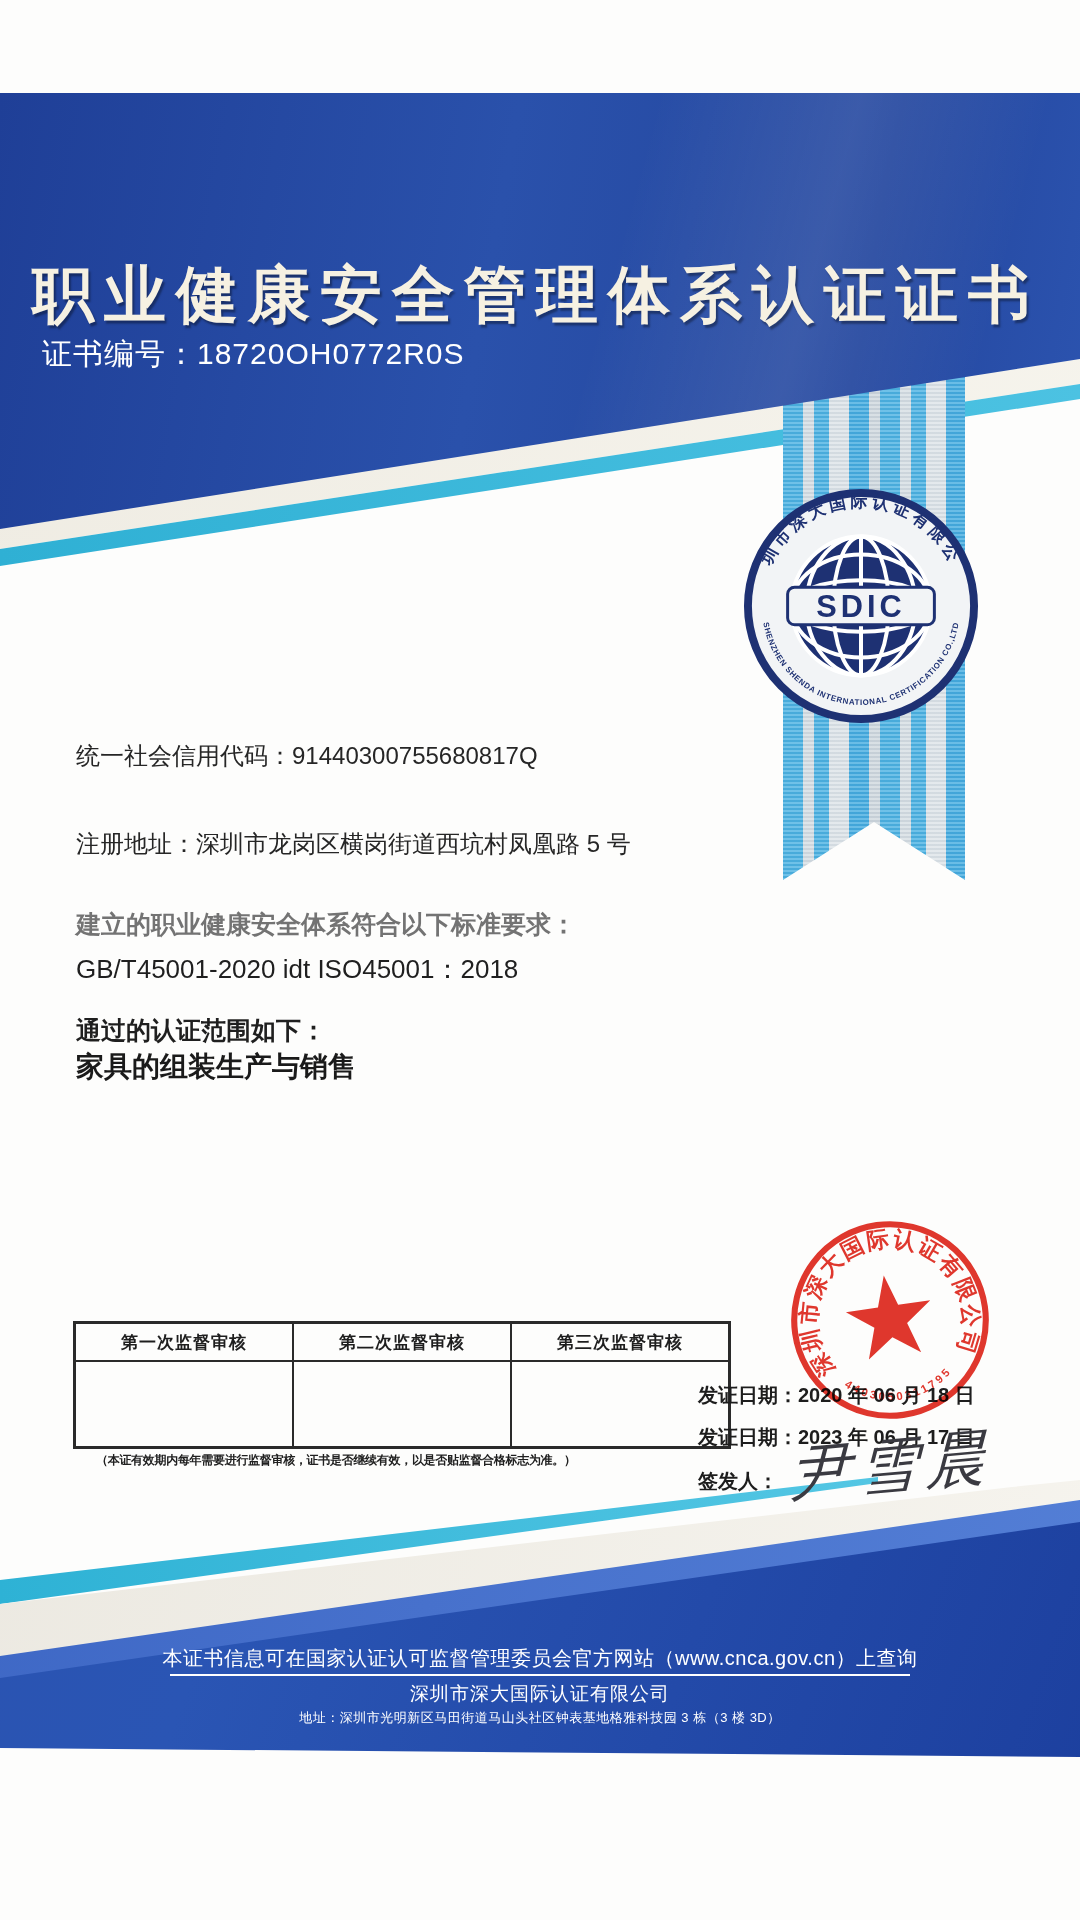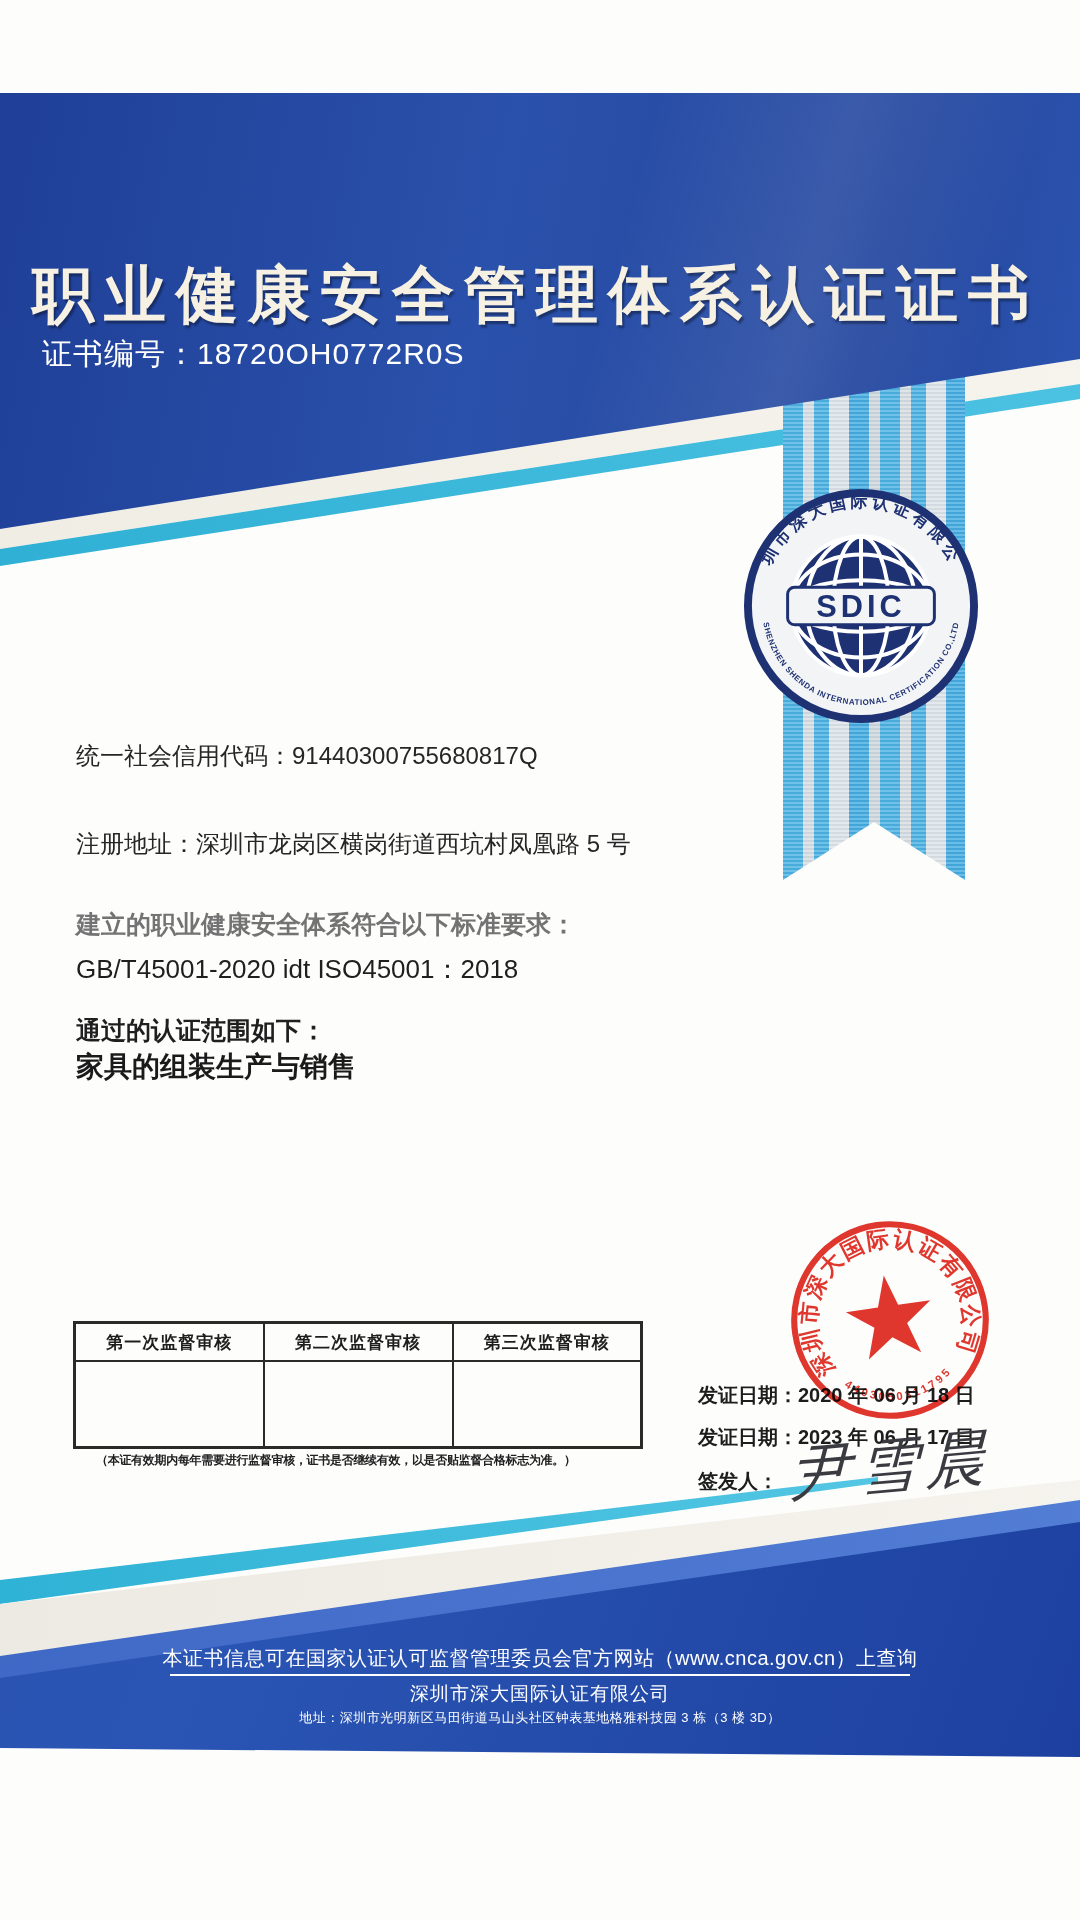--- a/index.html
+++ b/index.html
@@ -63,21 +63,21 @@
   .company{position:absolute;left:76px;top:652px;font-size:39px;font-weight:600;letter-spacing:1px;color:#1f1f1f;z-index:4;white-space:nowrap;}
   .line-credit{position:absolute;left:76px;top:740px;font-size:24px;font-weight:500;color:#262626;z-index:4;white-space:nowrap;}
   .line-address{position:absolute;left:76px;top:828px;font-size:24px;font-weight:500;color:#262626;z-index:4;white-space:nowrap;}
   .line-std-intro{position:absolute;left:76px;top:908px;font-size:25px;font-weight:700;color:#737373;z-index:4;white-space:nowrap;}
   .line-std{position:absolute;left:76px;top:952px;font-size:26px;font-weight:500;color:#1f1f1f;z-index:4;white-space:nowrap;}
   .line-scope-intro{position:absolute;left:76px;top:1014px;font-size:25px;font-weight:700;color:#1f1f1f;z-index:4;white-space:nowrap;}
   .line-scope{position:absolute;left:76px;top:1048px;font-size:28px;font-weight:700;color:#1a1a1a;z-index:4;white-space:nowrap;}
 
   
   .audit-table{
-    position:absolute;left:73px;top:1321px;width:570px;z-index:4;
+    position:absolute;left:73px;top:1321px;width:658px;z-index:4;
     border-collapse:collapse;table-layout:fixed;border-radius:27px;
   }
   .audit-table th,.audit-table td{border:2px solid #2a2a2a;}
   .audit-table{border:3px solid #2a2a2a;}
   .audit-table th{height:34px;font-size:17px;font-weight:600;color:#1e1e1e;text-align:center;letter-spacing:1px;}
   .audit-table td{height:82px;background:transparent;}
   .audit-note{
     position:absolute;left:96px;top:1452px;z-index:4;
     font-size:12px;letter-spacing:-0.3px;color:#202020;white-space:nowrap;font-weight:600;
   }

